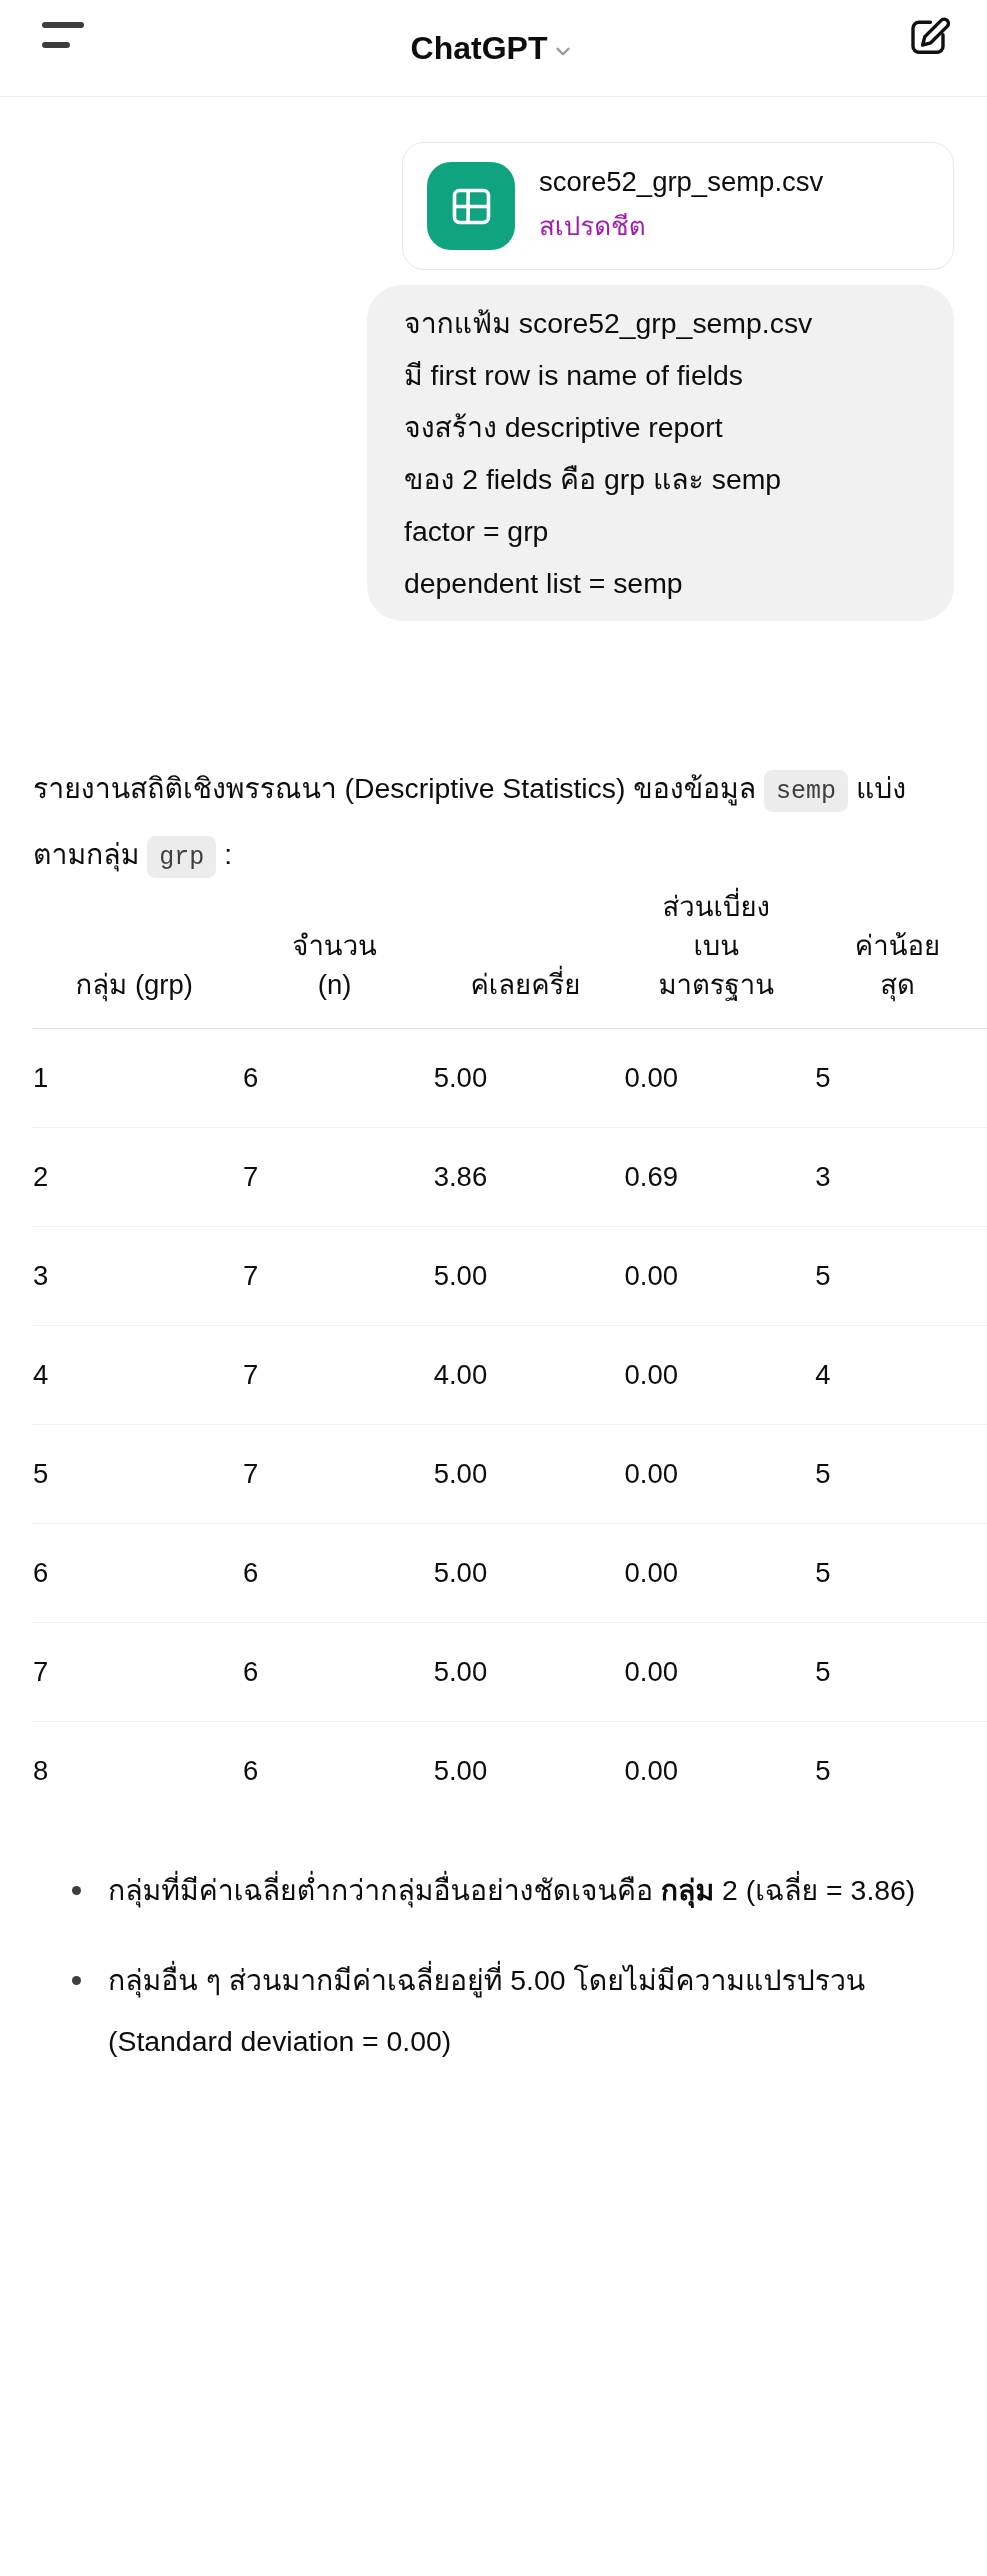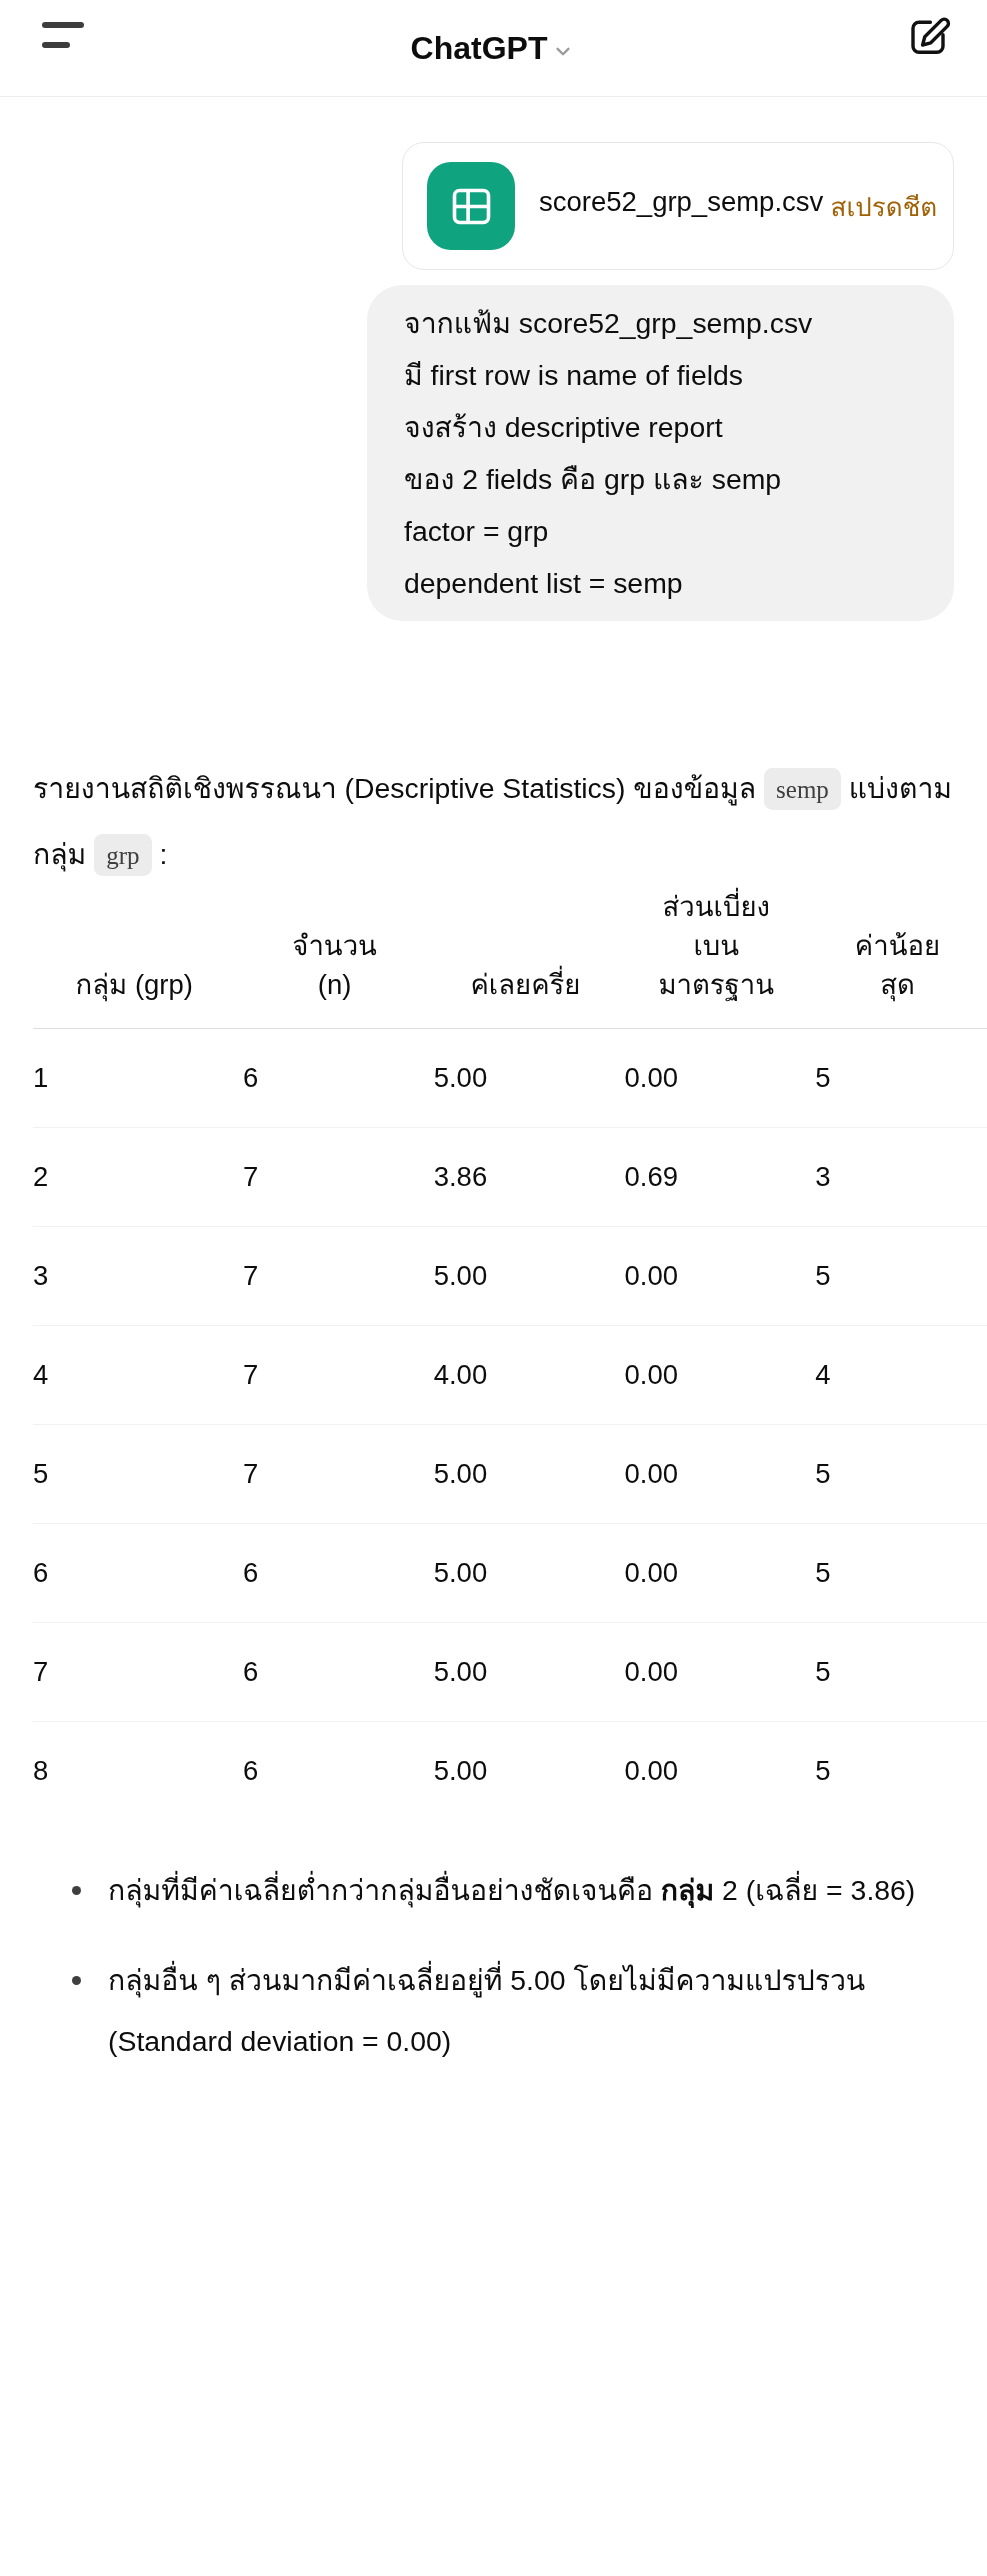--- a/index.html
+++ b/index.html
@@ -39,43 +39,43 @@
     border:1.8px solid #e7e7e7; border-radius:22px;
     background:#fff;
     display:flex; align-items:center; gap:24px;
     padding:0 24px;
   }
   .file-icon {
     width:88px; height:88px; border-radius:24px;
     display:flex; align-items:center; justify-content:center;
     flex:0 0 auto;
   }
-  .file-meta { display:flex; flex-direction:row; gap:7.3px; min-width:0; }
+  .file-meta { display:flex; flex-direction:column; gap:7.3px; min-width:0; }
   .file-name { font-size:27.5px; color:#0d0d0d; font-weight:500; white-space:nowrap; }
-  .file-type { font-size:26px; color:#a16207; }
+  .file-type { font-size:26px; color:#a21caf; }
   
   .user-bubble {
     margin:14.7px 0 0 auto;
     width:587px;
     background:#f1f1f1;
     border-radius:35px;
     padding:12px 37px;
     font-size:28.4px; line-height:52px;
     white-space:pre-line;
   }
   
   .intro {
     margin-top:134px;
     font-size:28.4px; line-height:66px;
   }
   .code-pill {
     display:inline-block;
     background:#ececec; color:#3f3f3f;
     border-radius:8.3px; padding:1.8px 12px;
-    font-family:Liberation Serif, serif;
+    font-family:Liberation Mono, monospace;
     font-size:25px; line-height:39px;
   }
   
   .tbl-wrap { margin-right:-33px; }
   table { width:100%; border-collapse:collapse; }
   th {
     text-align:center; vertical-align:bottom;
     font-weight:400; font-size:27.5px; line-height:39px;
     padding:0 7.3px 24px 0;
     border-bottom:1.8px solid #dedede;

